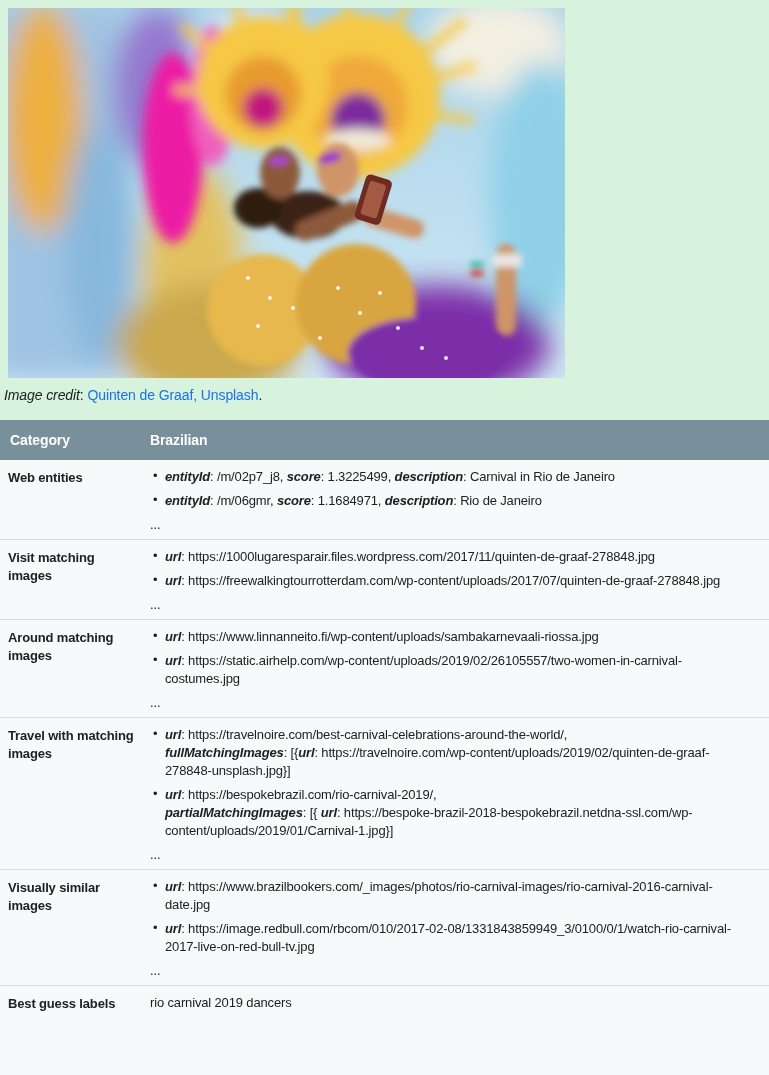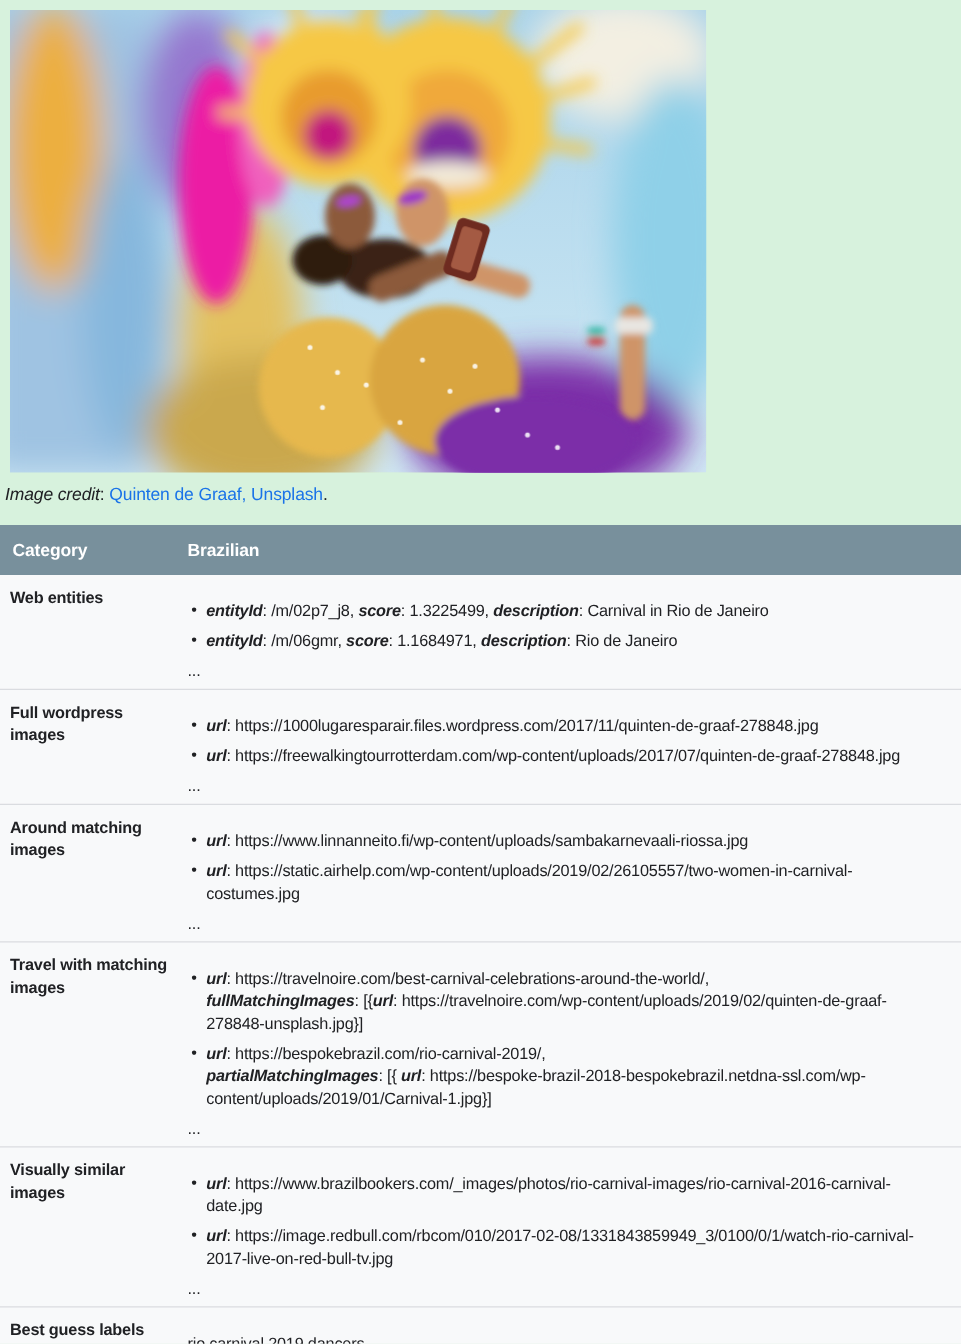--- a/index.html
+++ b/index.html
@@ -14,21 +14,21 @@
   .credit em{font-style:italic;}
   .credit a{color:#1a73e8;text-decoration:none;cursor:pointer;}
   .table{margin-top:17px;background:#f8f9fa;min-height:700px;}
   .thead{display:flex;align-items:center;height:40px;background:#78909c;color:#ffffff;
          font-weight:700;font-size:14px;letter-spacing:-0.1px;}
   .hcat{flex:0 0 150px;box-sizing:border-box;padding-left:10px;}
   .hresp{flex:1;}
   .trow{display:flex;font-size:13px;letter-spacing:-0.15px;}
   .trow + .trow{border-top:1px solid #dadce0;}
   .cat{flex:0 0 150px;box-sizing:border-box;padding:9px 10px 8px 8px;font-weight:700;line-height:18px;}
-  .resp{flex:1;min-width:0;box-sizing:border-box;padding:20px 16px 5px 0;line-height:18px;}
+  .resp{flex:1;min-width:0;box-sizing:border-box;padding:8px 16px 5px 0;line-height:18px;}
   .resp ul{margin:0;padding:0;list-style:none;}
   .resp li{position:relative;padding-left:15px;margin-bottom:6px;}
   .resp li::before{content:"\2022";position:absolute;left:3px;top:-1px;}
   .ln{overflow-wrap:break-word;word-wrap:break-word;}
   .lbl{font-weight:700;font-style:italic;}
   .more,.plain{line-height:18px;}
 </style>
 </head>
 <body>
 
@@ -147,21 +147,21 @@
                 <div class="ln"><span class="lbl">entityId</span>: /m/02p7_j8, <span class="lbl">score</span>: 1.3225499, <span class="lbl">description</span>: Carnival in Rio de Janeiro</div>
               </li>
               <li>
                 <div class="ln"><span class="lbl">entityId</span>: /m/06gmr, <span class="lbl">score</span>: 1.1684971, <span class="lbl">description</span>: Rio de Janeiro</div>
               </li>
             </ul>
             <div class="more">...</div>
           </div>
         </div>
         <div class="trow">
-          <div class="cat">Full wordpress images</div>
+          <div class="cat">Visit matching images</div>
           <div class="resp">
             <ul>
               <li>
                 <div class="ln"><span class="lbl">url</span>: https://1000lugaresparair.files.wordpress.com/2017/11/quinten-de-graaf-278848.jpg</div>
               </li>
               <li>
                 <div class="ln"><span class="lbl">url</span>: https://freewalkingtourrotterdam.com/wp-content/uploads/2017/07/quinten-de-graaf-278848.jpg</div>
               </li>
             </ul>
             <div class="more">...</div>

